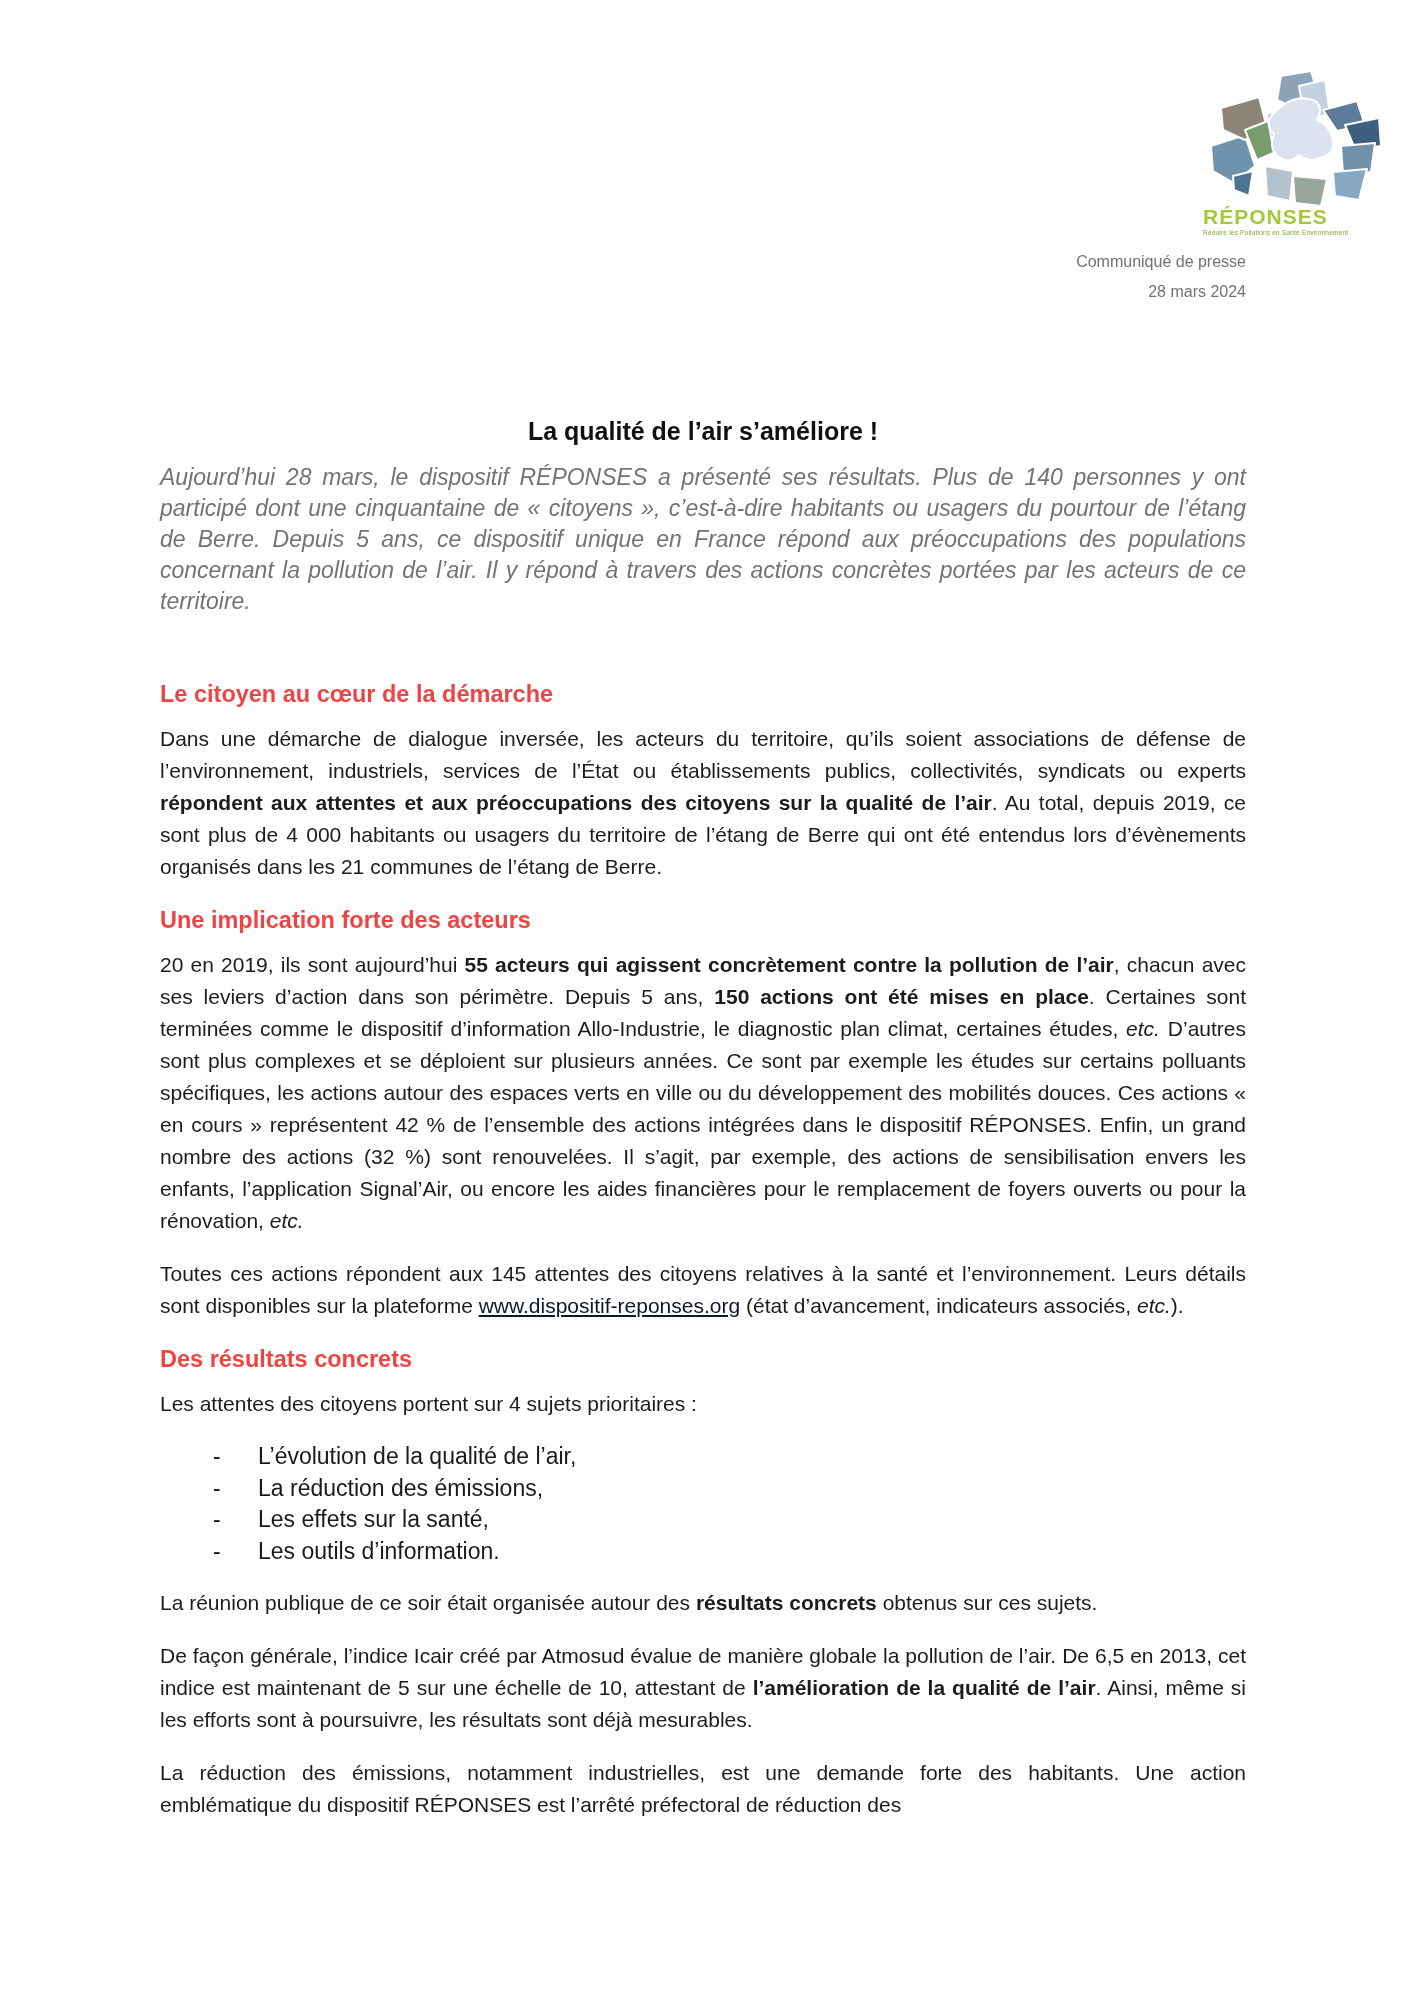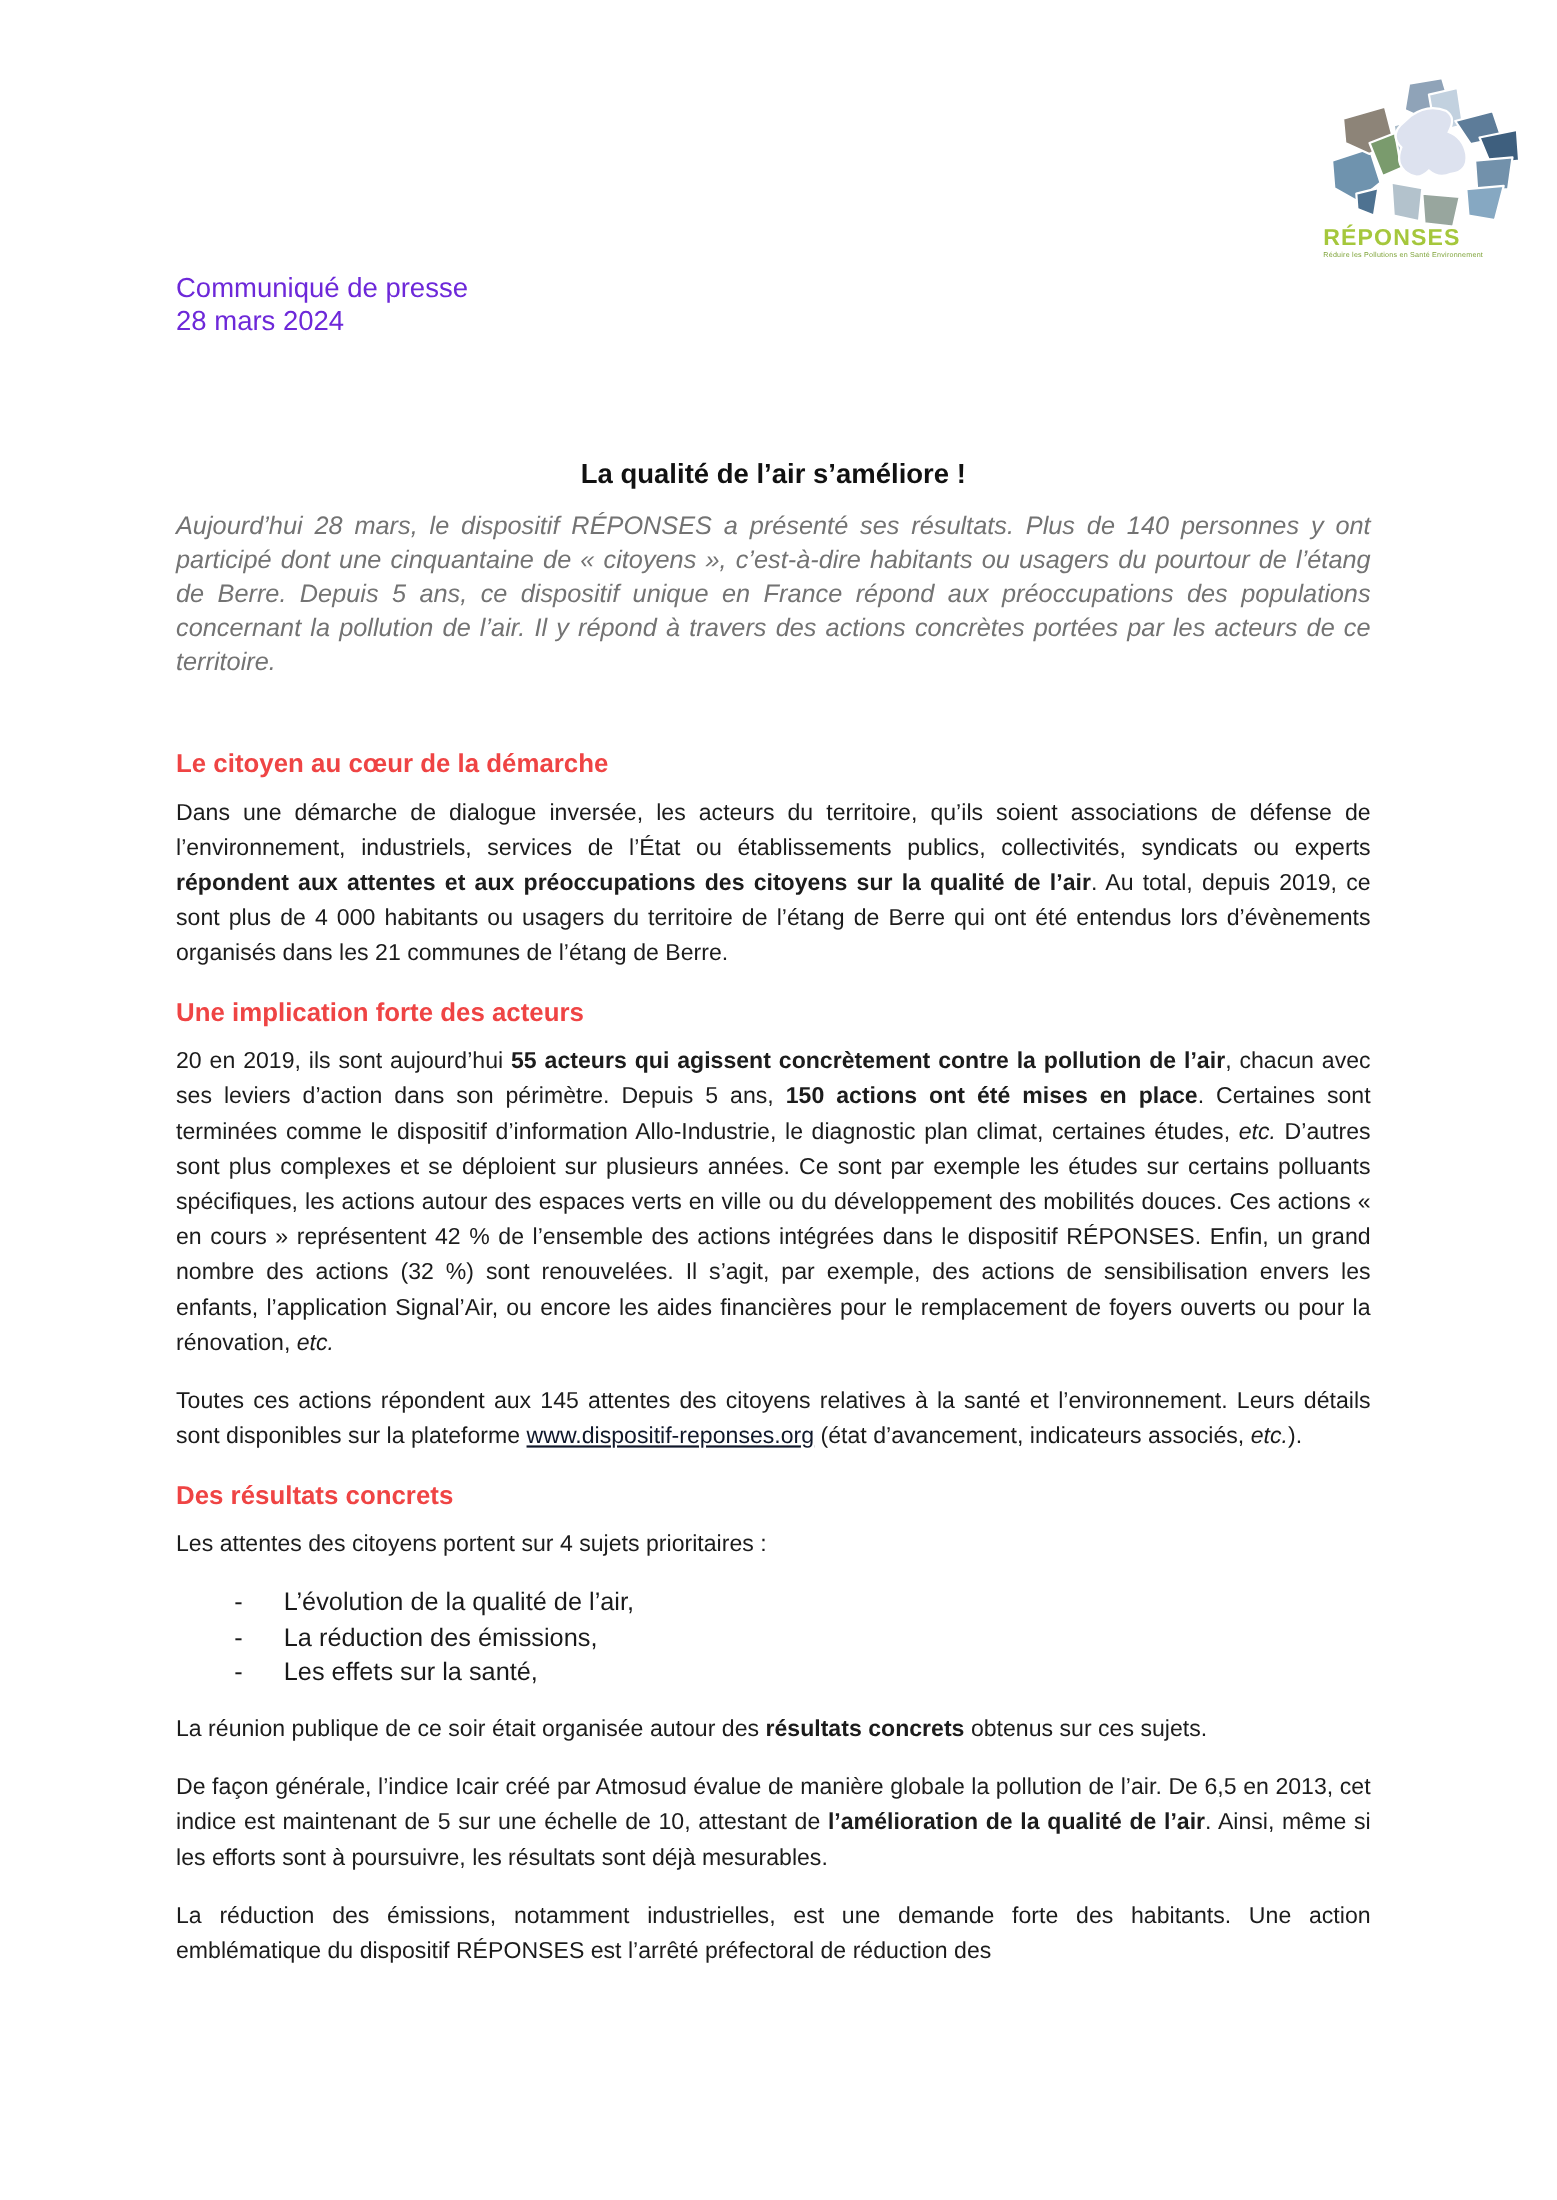--- a/index.html
+++ b/index.html
@@ -38,24 +38,24 @@
   }
   
   .content{
     position:absolute;
     left:160px;
     top:0;
     width:1086px;
   }
   .meta{
     margin-top:201px;
-    text-align:left;
-    font-size:25px;
+    text-align:right;
+    font-size:16px;
     line-height:30px;
-    color:#6d28d9;
+    color:#737373;
   }
   .doc-title{
     margin-top:108px;
     text-align:center;
     font-size:25px;
     font-weight:bold;
     color:#111111;
     line-height:33px;
   }
   .intro{
@@ -148,20 +148,21 @@
     <div class="sec-h">Une implication forte des acteurs</div>
     <p class="para"><span>20 en 2019, ils sont aujourd’hui </span><span class="b">55 acteurs qui agissent concrètement contre la pollution de l’air</span><span>, chacun avec ses leviers d’action dans son périmètre. Depuis 5 ans, </span><span class="b">150 actions ont été mises en place</span><span>. Certaines sont terminées comme le dispositif d’information Allo-Industrie, le diagnostic plan climat, certaines études, </span><span class="i">etc.</span><span> D’autres sont plus complexes et se déploient sur plusieurs années. Ce sont par exemple les études sur certains polluants spécifiques, les actions autour des espaces verts en ville ou du développement des mobilités douces. Ces actions « en cours » représentent 42 % de l’ensemble des actions intégrées dans le dispositif RÉPONSES. Enfin, un grand nombre des actions (32 %) sont renouvelées. Il s’agit, par exemple, des actions de sensibilisation envers les enfants, l’application Signal’Air, ou encore les aides financières pour le remplacement de foyers ouverts ou pour la rénovation, </span><span class="i">etc.</span></p>
     <p class="para"><span>Toutes ces actions répondent aux 145 attentes des citoyens relatives à la santé et l’environnement. Leurs détails sont disponibles sur la plateforme </span><span class="link">www.dispositif-reponses.org</span><span> (état d’avancement, indicateurs associés, </span><span class="i">etc.</span><span>).</span></p>
 
     <div class="sec-h">Des résultats concrets</div>
     <p class="para">Les attentes des citoyens portent sur 4 sujets prioritaires :</p>
     <ul class="topics">
         <li>L’évolution de la qualité de l’air,</li>
         <li>La réduction des émissions,</li>
         <li>Les effets sur la santé,</li>
+        <li>Les outils d’information.</li>
       </ul>
 
     <p class="para more-gap"><span>La réunion publique de ce soir était organisée autour des </span><span class="b">résultats concrets</span><span> obtenus sur ces sujets.</span></p>
     <p class="para more-gap"><span>De façon générale, l’indice Icair créé par Atmosud évalue de manière globale la pollution de l’air. De 6,5 en 2013, cet indice est maintenant de 5 sur une échelle de 10, attestant de </span><span class="b">l’amélioration de la qualité de l’air</span><span>. Ainsi, même si les efforts sont à poursuivre, les résultats sont déjà mesurables.</span></p>
     <p class="para more-gap"><span>La réduction des émissions, notamment industrielles, est une demande forte des habitants. Une action emblématique du dispositif RÉPONSES est l’arrêté préfectoral de réduction des</span></p>
 
   </div>
 </div>
 
 </body></html>

